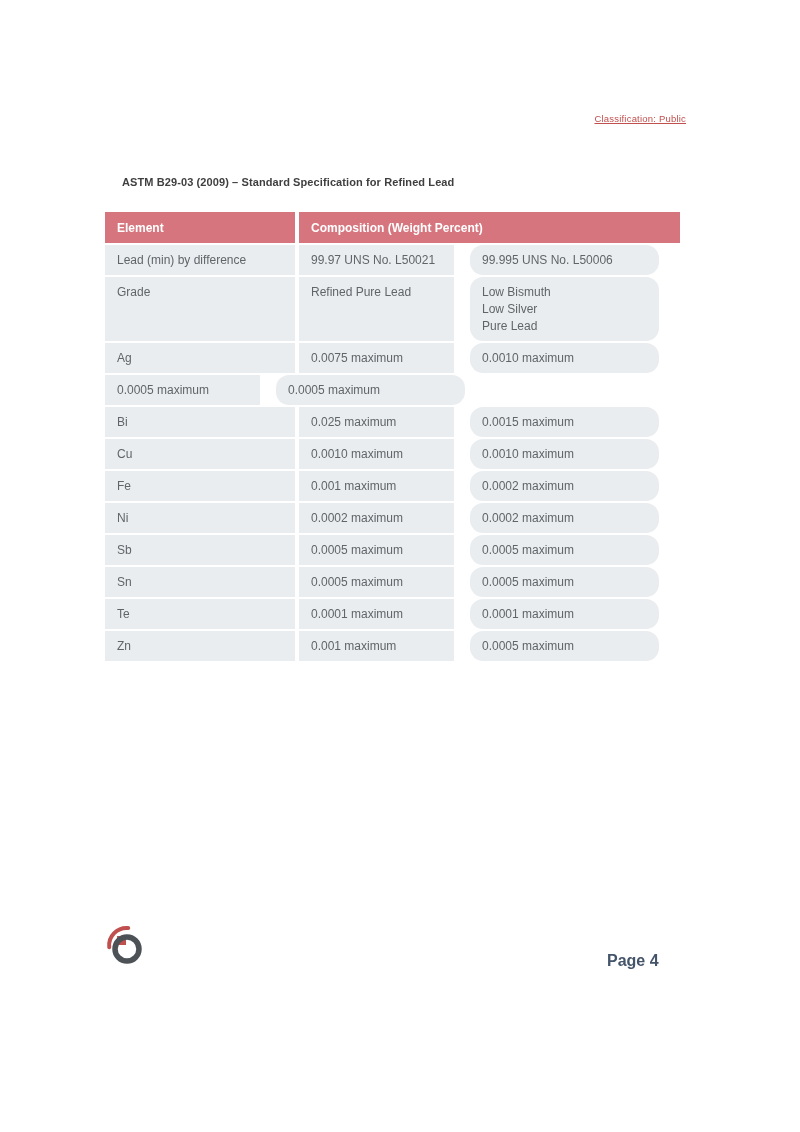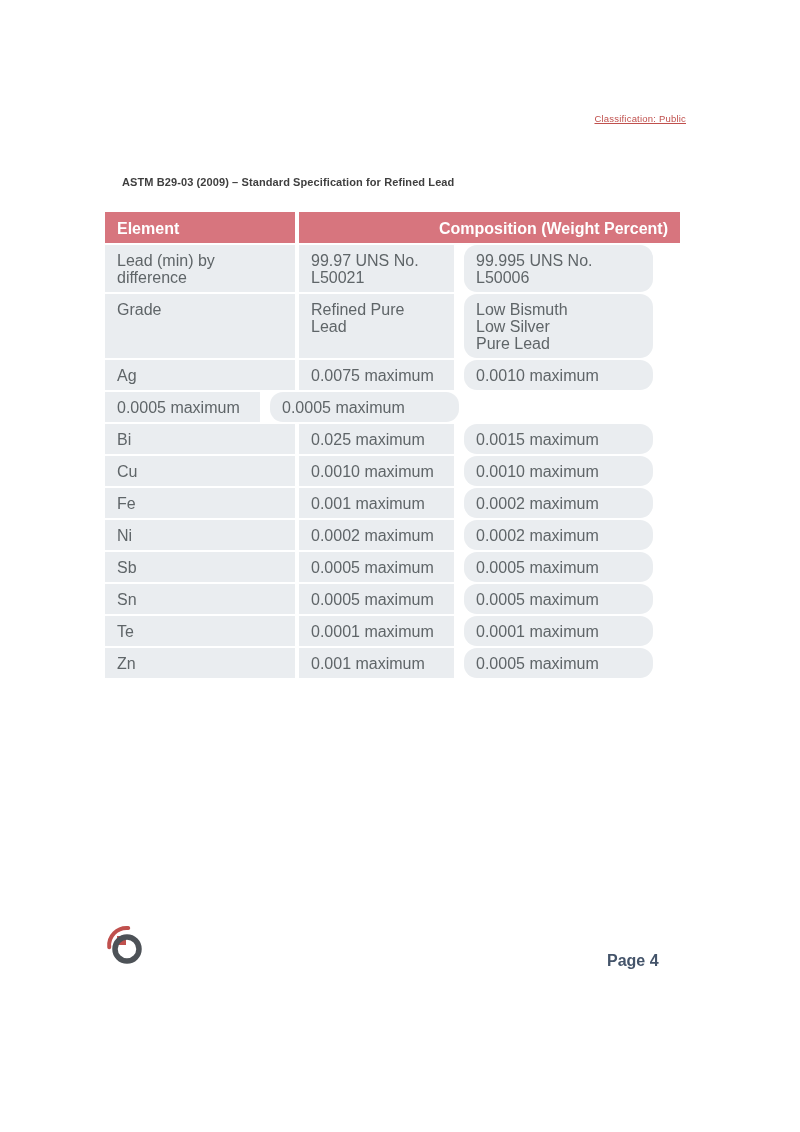--- a/index.html
+++ b/index.html
@@ -43,46 +43,46 @@
     font-size: 11px;
     font-weight: bold;
     color: var(--title-text);
     letter-spacing: 0.1px;
   }
   .spec-table {
     position: absolute;
     top: 212px;
     left: 105px;
     width: 575px;
-    font-size: 16px;
+    font-size: 12px;
     color: var(--body-text);
   }
   .t-row {
     display: flex;
     margin-bottom: 2px;
   }
   .t-cell {
     background: var(--row-bg);
     padding: 7px 12px 6px 12px;
     min-height: 29px;
     line-height: 17px;
   }
   .t-cell.c1 { width: 190px; margin-right: 4px; }
-  .t-cell.c2 { width: 155px; margin-right: 10px; }
+  .t-cell.c2 { width: 155px; margin-right: 16px; }
   .t-cell.c3 { width: 189px; margin-right: 0; border-radius: 13px; }
   .t-head .t-cell {
     background: var(--header-bg);
     color: var(--header-text);
     font-weight: bold;
     min-height: 30px;
     padding-top: 8px;
   }
   .t-head .t-cell.span2 {
     width: 381px;
-    text-align: right;
+    text-align: left;
     margin-right: 0;
   }
   .footer-logo {
     position: absolute;
     left: 104px;
     top: 924px;
     width: 44px;
     height: 44px;
   }
   .page-number {

